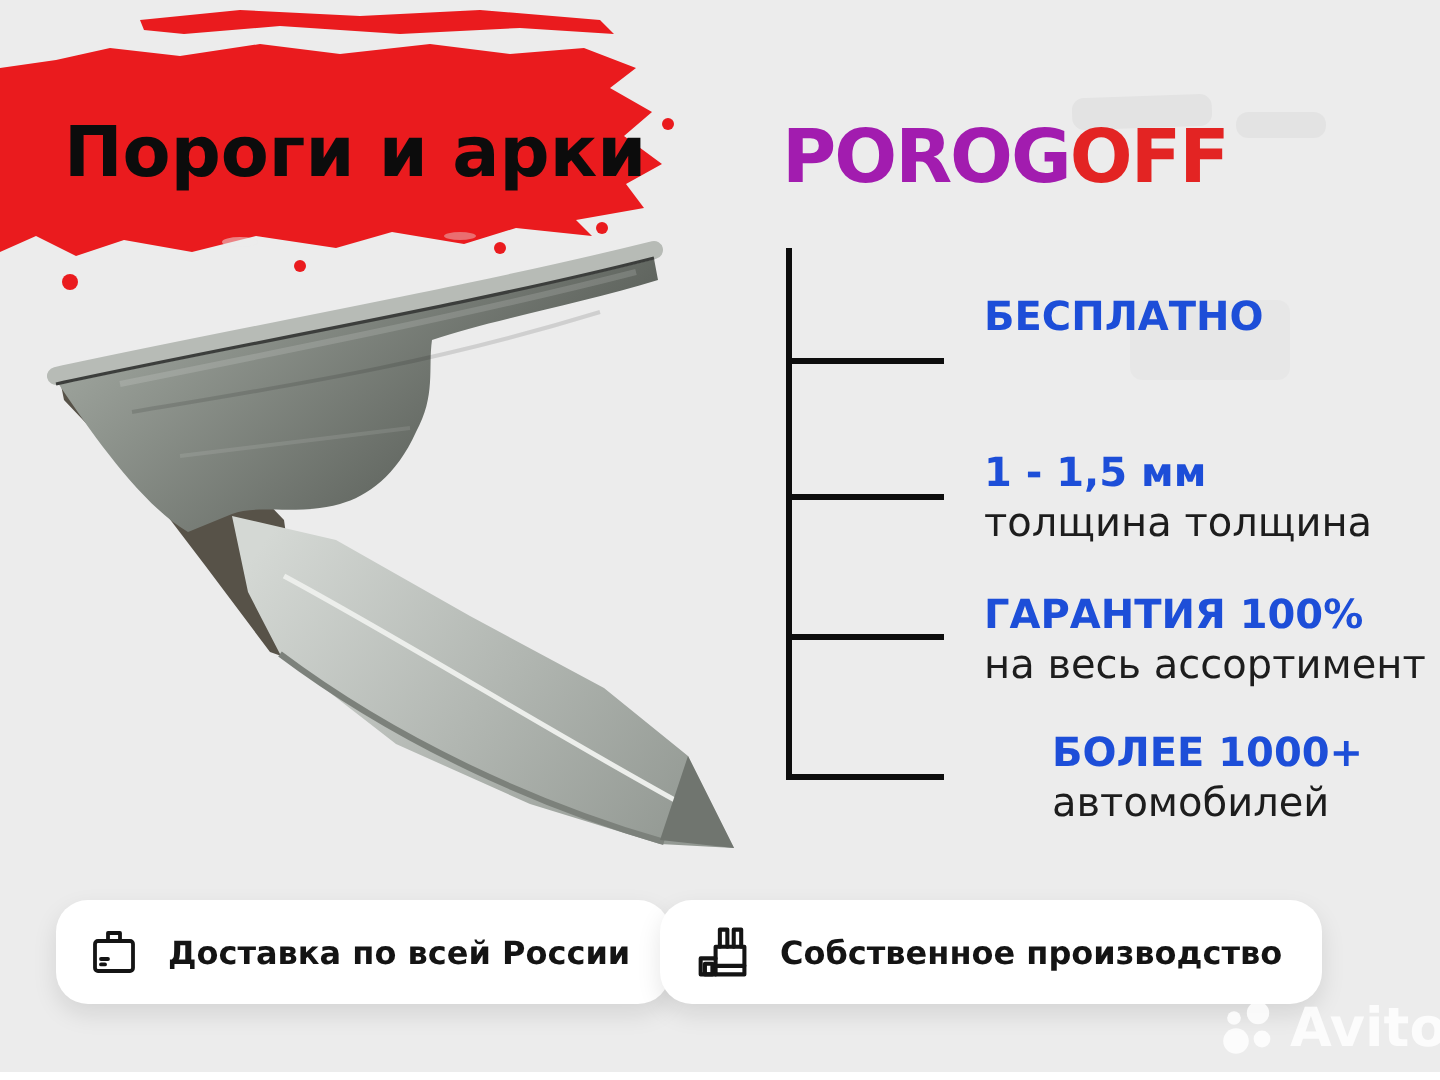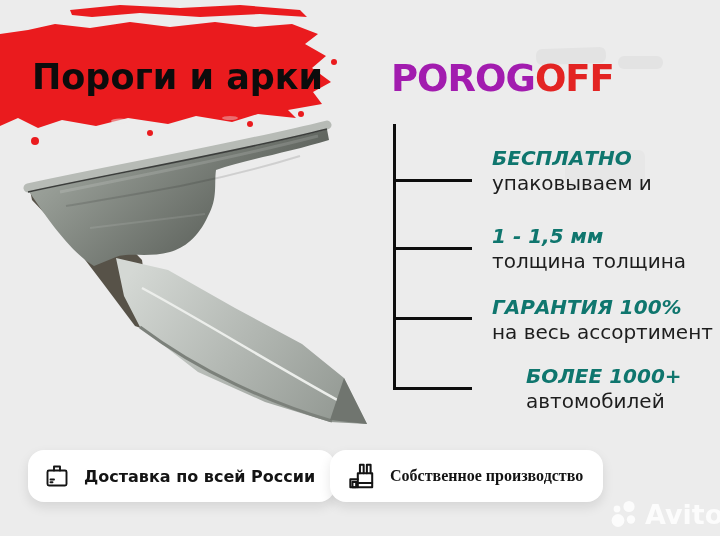--- a/index.html
+++ b/index.html
@@ -16,21 +16,21 @@
   }
   
   .brand{position:absolute;left:391px;top:57px;font-size:37px;font-weight:bold;letter-spacing:-1px;white-space:nowrap;}
   .brand .b1{color:#a21caf;}
   .brand .b2{color:#e32423;}
   
   .smudge{position:absolute;border-radius:6px;background:rgba(0,0,0,0.035);}
   
   .tree-line{position:absolute;background:#0d0d0d;}
   .feature{position:absolute;left:492px;width:225px;}
-  .feature-head{font-size:20px;font-weight:bold;color:#0f766e;line-height:24px;white-space:nowrap;font-style:italic;}
+  .feature-head{font-size:20px;font-weight:bold;color:#1d4ed8;line-height:24px;white-space:nowrap;}
   .feature-body{font-size:20px;color:#1d1d1d;line-height:26px;white-space:nowrap;}
   
   .product{position:absolute;left:0;top:0;}
   
   .pill{
     position:absolute;top:450px;height:52px;display:inline-flex;align-items:center;
     gap:13px;padding:0 20px 0 15px;background:#ffffff;border-radius:16px;
     box-shadow:0 5px 12px rgba(0,0,0,0.10);
   }
   .pill-label{font-size:16px;font-weight:bold;color:#141414;white-space:nowrap;}
@@ -107,21 +107,20 @@
   </svg>
 
   <div class="tree-line" style="left:393px;top:124px;width:3px;height:266px;"></div>
   <div class="tree-line" style="left:393px;top:179px;width:79px;height:3px;"></div>
   <div class="tree-line" style="left:393px;top:247px;width:79px;height:3px;"></div>
   <div class="tree-line" style="left:393px;top:317px;width:79px;height:3px;"></div>
   <div class="tree-line" style="left:393px;top:387px;width:79px;height:3px;"></div>
 
   <div class="feature" style="top:146px;">
     <div class="feature-head">БЕСПЛАТНО</div>
-    <div class="feature-body">упаковываем и</div>
   </div>
   <div class="feature" style="top:224px;">
     <div class="feature-head">1 - 1,5 мм</div>
     <div class="feature-body">толщина толщина</div>
   </div>
   <div class="feature" style="top:295px;">
     <div class="feature-head">ГАРАНТИЯ 100%</div>
     <div class="feature-body">на весь ассортимент</div>
   </div>
   <div class="feature" style="top:364px;margin-left:34px;">
@@ -132,21 +131,21 @@
   <div class="pill" style="left:28px;">
     <svg class="icon" width="28" height="28" viewBox="0 0 28 28" fill="none" stroke="#141414" stroke-width="1.9" stroke-linecap="round" stroke-linejoin="round">
       <rect x="4.5" y="8.5" width="19" height="15" rx="1.5"></rect>
       <path d="M11,8.5 L11,4.5 L17,4.5 L17,8.5"></path>
       <line x1="7.5" y1="17.5" x2="11" y2="17.5"></line>
       <line x1="7.5" y1="20.2" x2="9.5" y2="20.2"></line>
     </svg>
     <span class="pill-label">Доставка по всей России</span>
   </div>
 
-  <div class="pill" style="left:330px;font-family:Liberation Serif, serif;">
+  <div class="pill" style="left:330px;">
     <svg class="icon" width="32" height="32" viewBox="0 0 30 30" fill="none" stroke="#141414" stroke-width="1.9" stroke-linecap="round" stroke-linejoin="round">
       <path d="M14,12.5 L14,4.5 L17.5,4.5 L17.5,12.5"></path>
       <path d="M20.5,12.5 L20.5,4.5 L24,4.5 L24,12.5"></path>
       <rect x="12" y="12.5" width="13.5" height="13"></rect>
       <path d="M12,18 L5,18 L5,25.5 L12,25.5"></path>
       <rect x="7" y="20.5" width="3.5" height="5"></rect>
       <line x1="12" y1="21.5" x2="25.5" y2="21.5"></line>
     </svg>
     <span class="pill-label">Собственное производство</span>
   </div>

